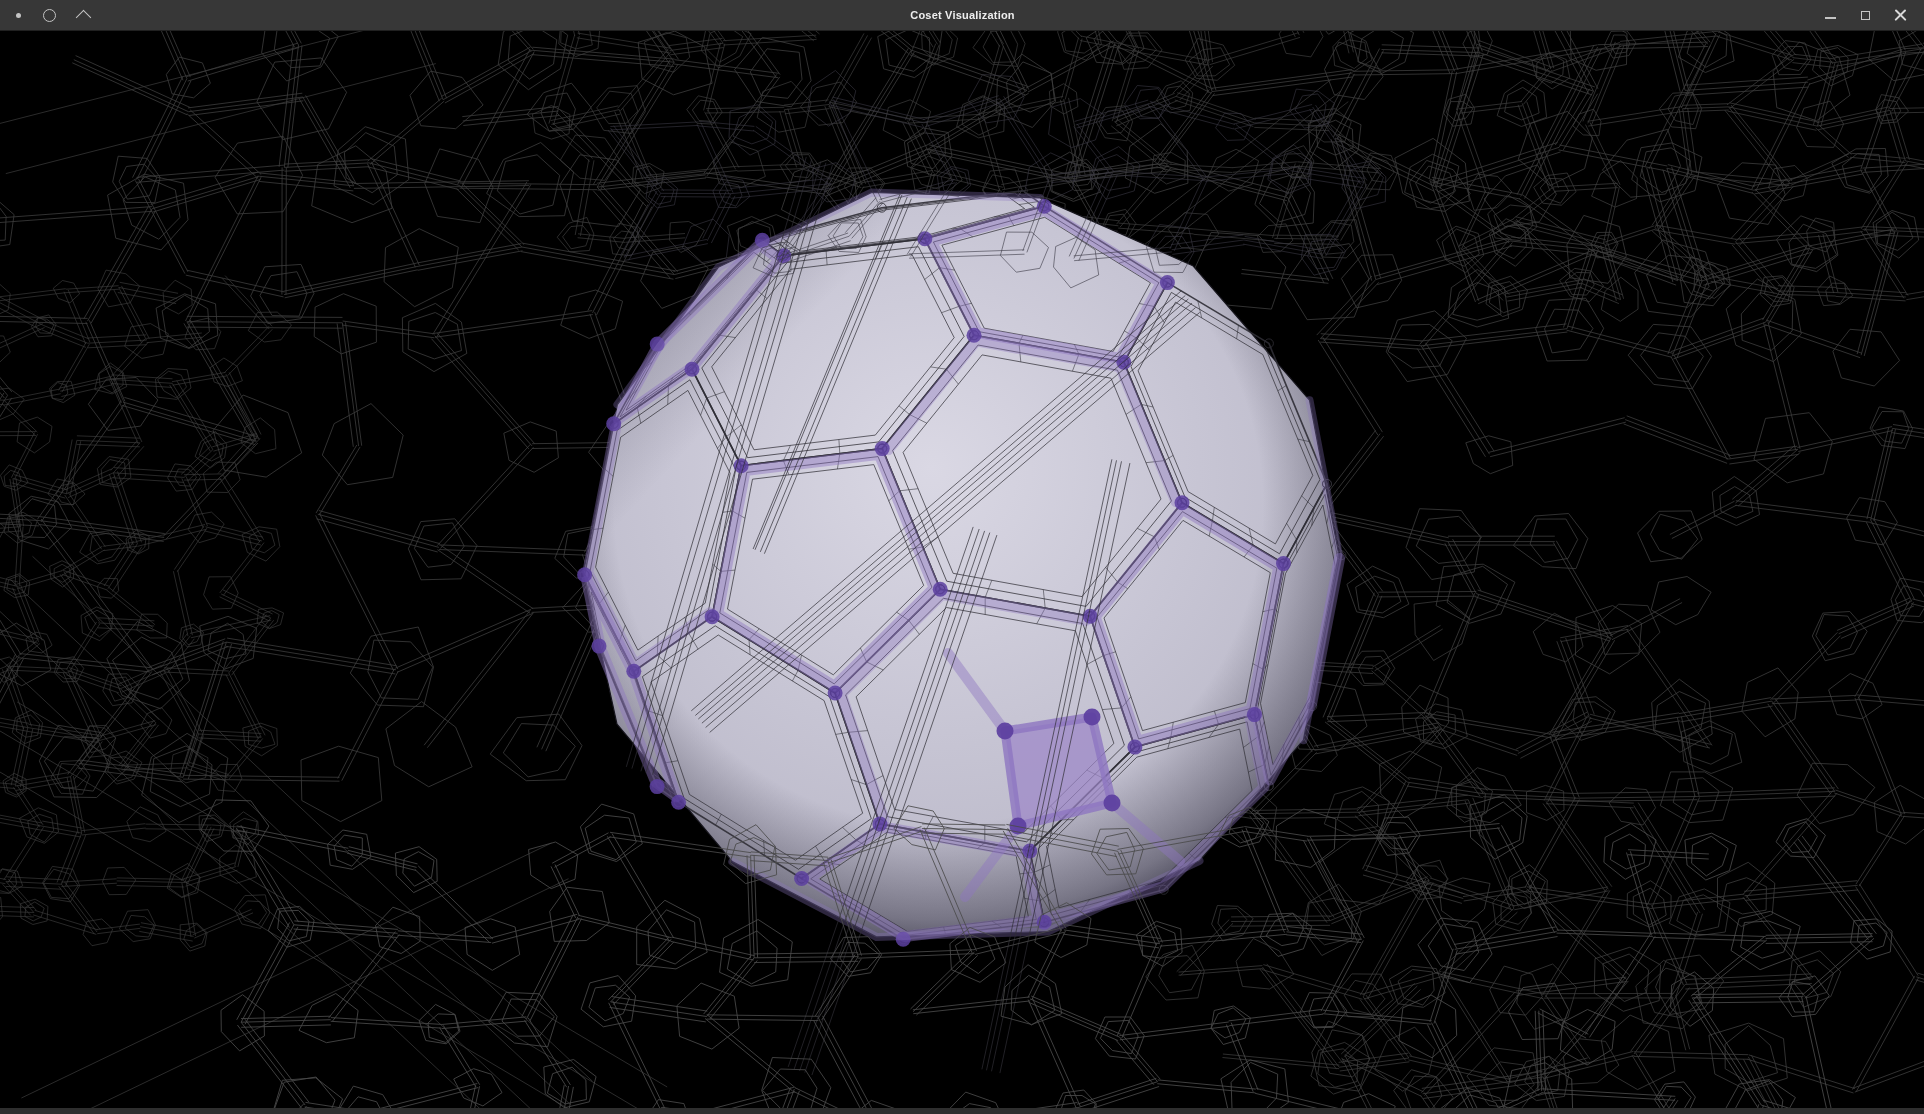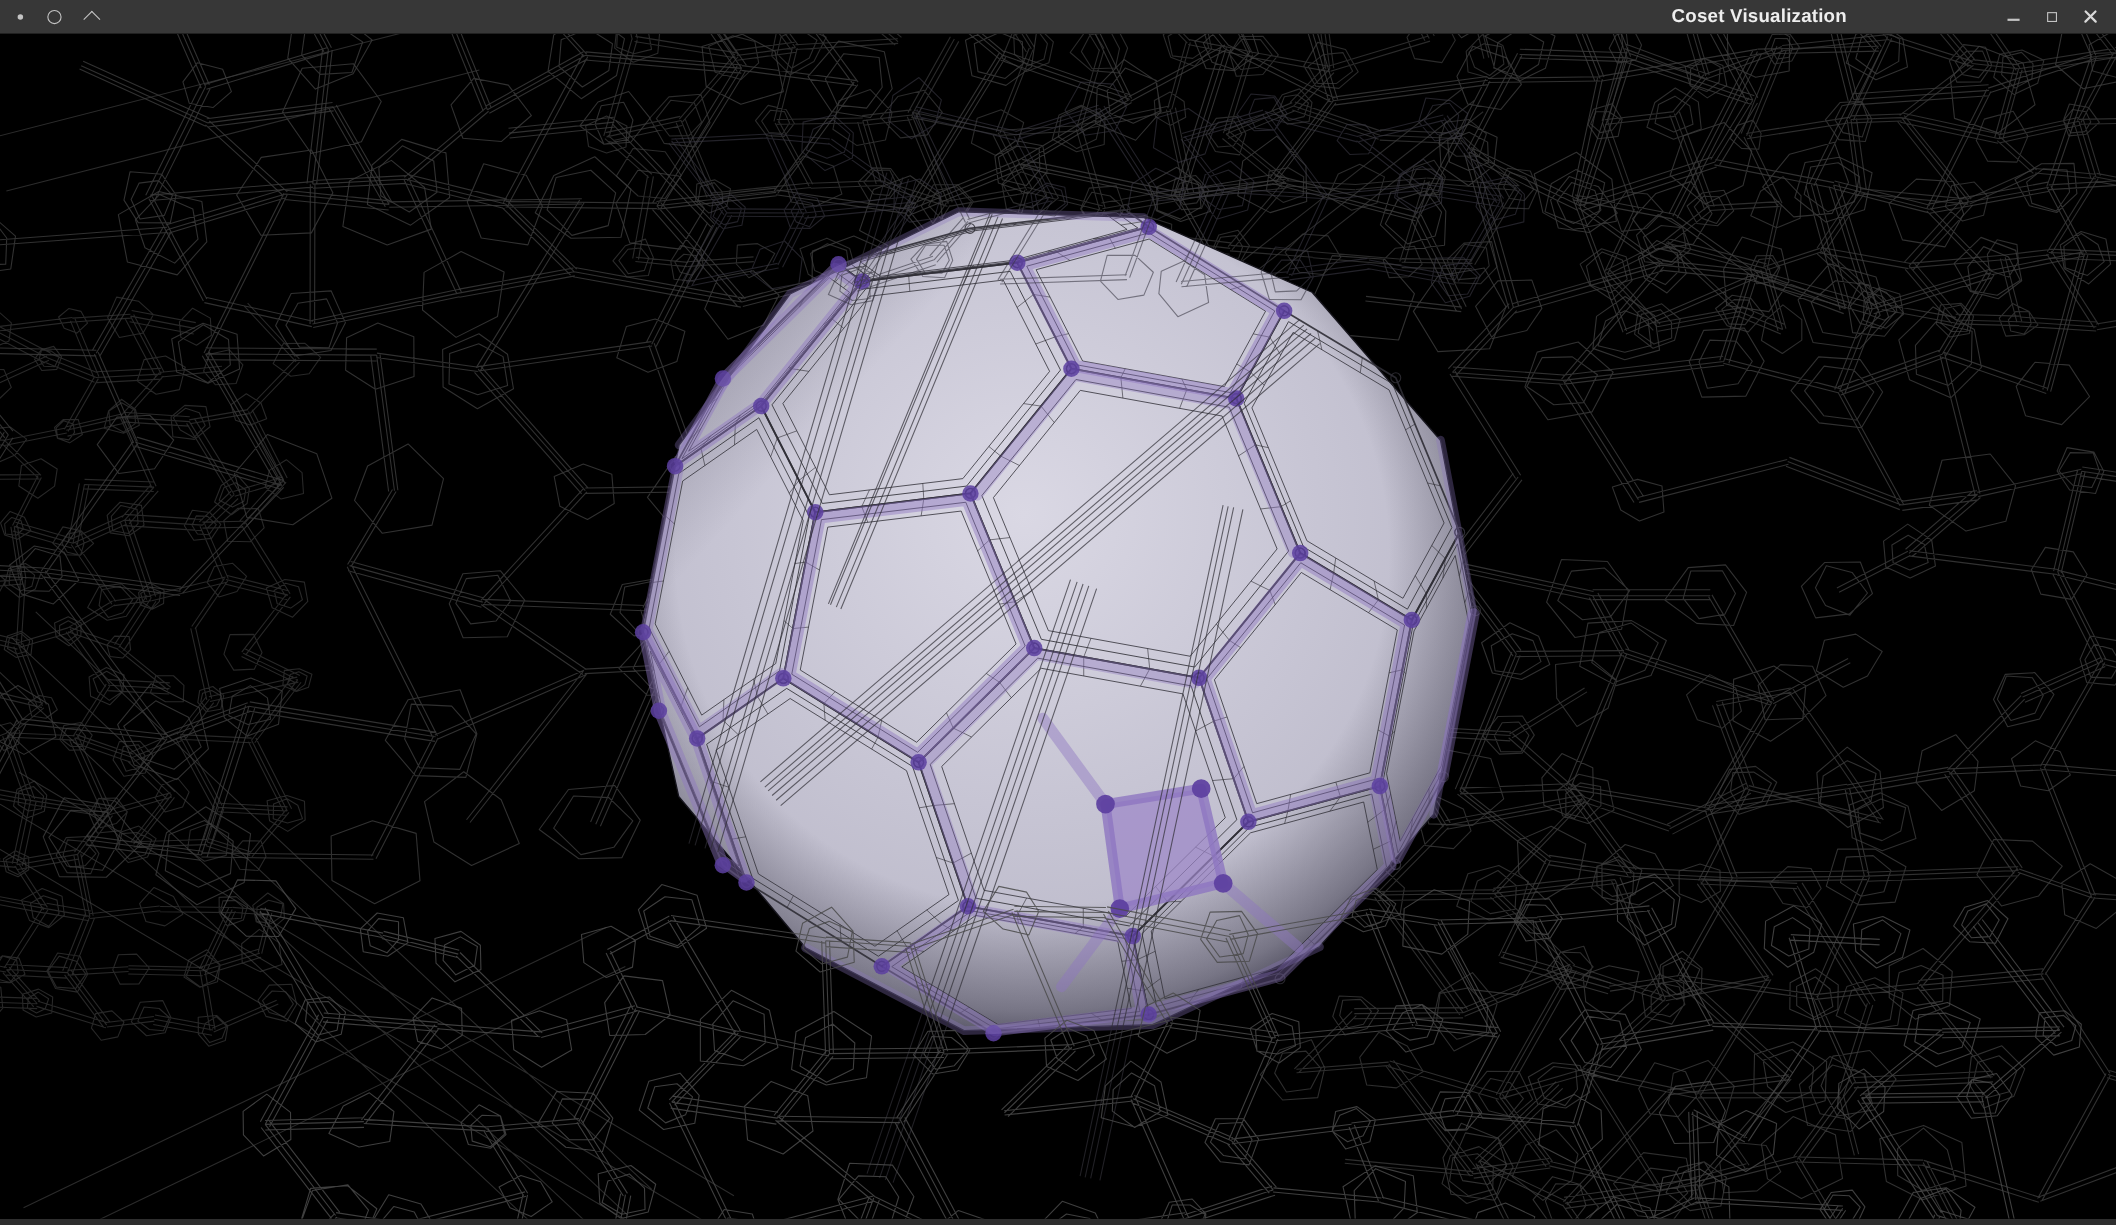--- a/index.html
+++ b/index.html
@@ -5,21 +5,21 @@
   html,body{margin:0;padding:0;background:#000;}
   .window{width:1924px;height:1114px;position:relative;overflow:hidden;box-sizing:border-box;
           font-family:"Liberation Sans","DejaVu Sans",sans-serif;background:#000;}
   .titlebar{height:31px;display:flex;align-items:center;background:var(--tbbg,#373737);
             border-bottom:1px solid #202020;box-sizing:border-box;}
   .tb-left{display:flex;align-items:center;gap:22px;padding-left:16px;width:230px;}
   .dot{width:5px;height:5px;border-radius:50%;background:var(--icon,#c4c4c4);}
   .circ{width:13px;height:13px;border:1.7px solid var(--icon,#c4c4c4);border-radius:50%;box-sizing:border-box;}
   .chev{width:11px;height:11px;border-top:1.9px solid var(--icon,#c4c4c4);border-right:1.9px solid var(--icon,#c4c4c4);
         transform:rotate(-45deg);margin-top:5px;box-sizing:border-box;}
-  .tb-title{flex:1;text-align:right;font-weight:bold;font-size:17px;letter-spacing:.2px;color:var(--text,#eee);}
+  .tb-title{flex:1;text-align:center;font-weight:bold;font-size:11px;letter-spacing:.2px;color:var(--text,#eee);}
   .tb-right{display:flex;align-items:center;gap:17px;padding-right:15px;width:230px;justify-content:flex-end;}
   .wc{background:none;border:none;padding:0;width:18px;height:18px;position:relative;
       display:flex;align-items:center;justify-content:center;cursor:default;}
   .min-bar{width:11px;height:2px;background:var(--icon,#c4c4c4);margin-top:6px;}
   .max-box{width:9px;height:9px;border:1.8px solid var(--icon,#c4c4c4);box-sizing:border-box;}
   .x1,.x2{position:absolute;width:15px;height:2.3px;background:#d8d8d8;left:1.5px;top:8px;border-radius:1px;}
   .x1{transform:rotate(45deg);} .x2{transform:rotate(-45deg);}
   .viewport{position:relative;width:1924px;height:1077px;background:#000;overflow:hidden;}
   .viewport svg{display:block;}
   .bottom-strip{height:6px;background:var(--strip,#2e2e2e);}

